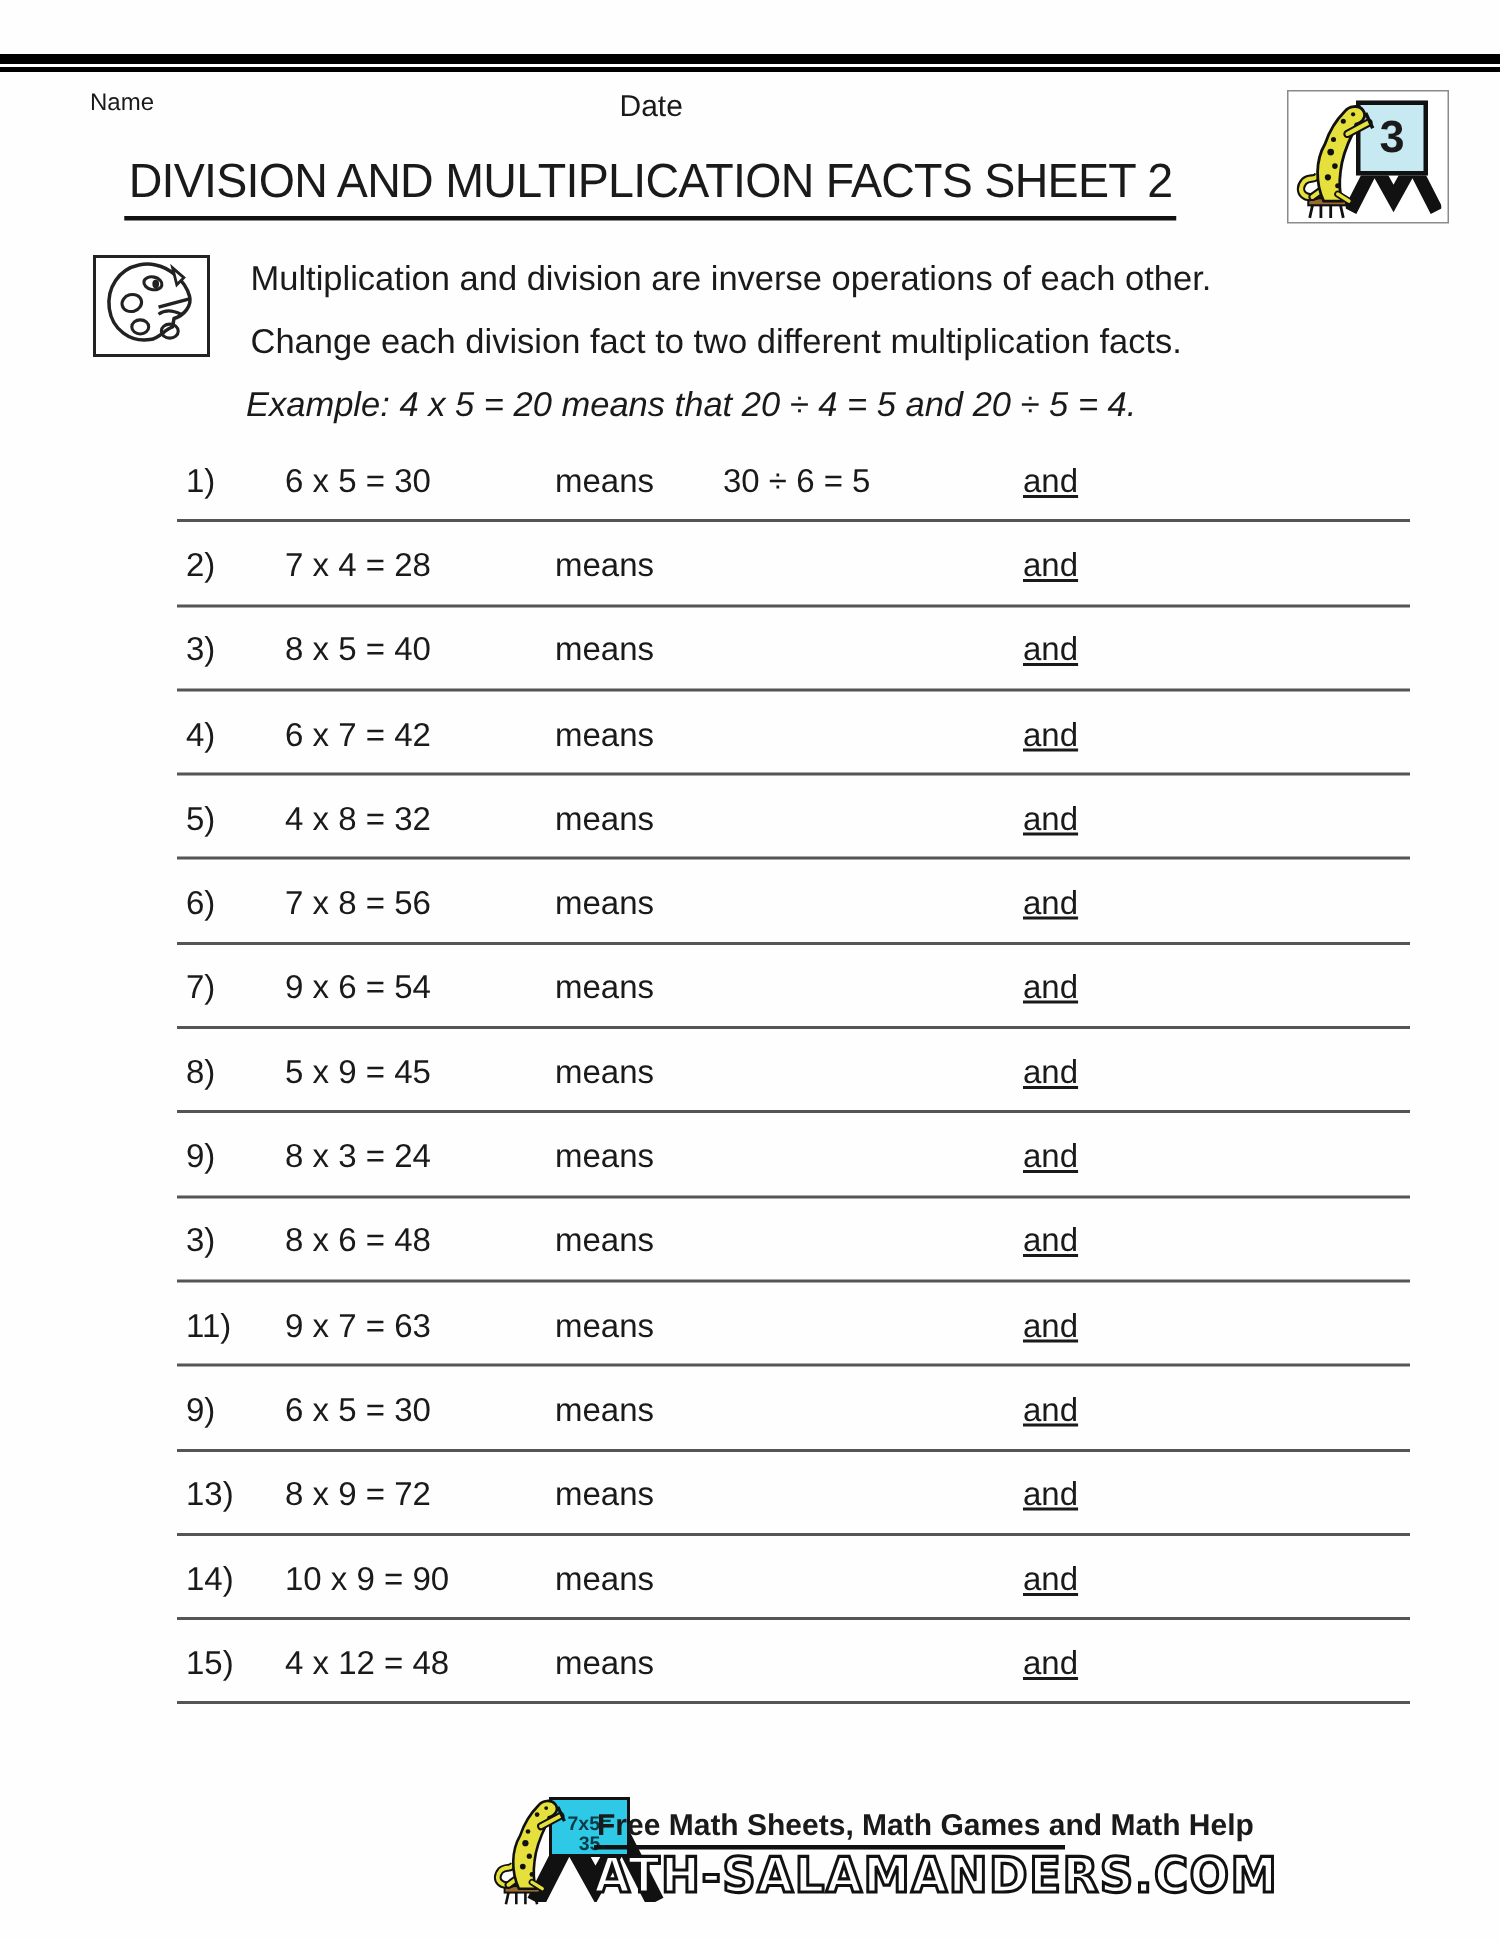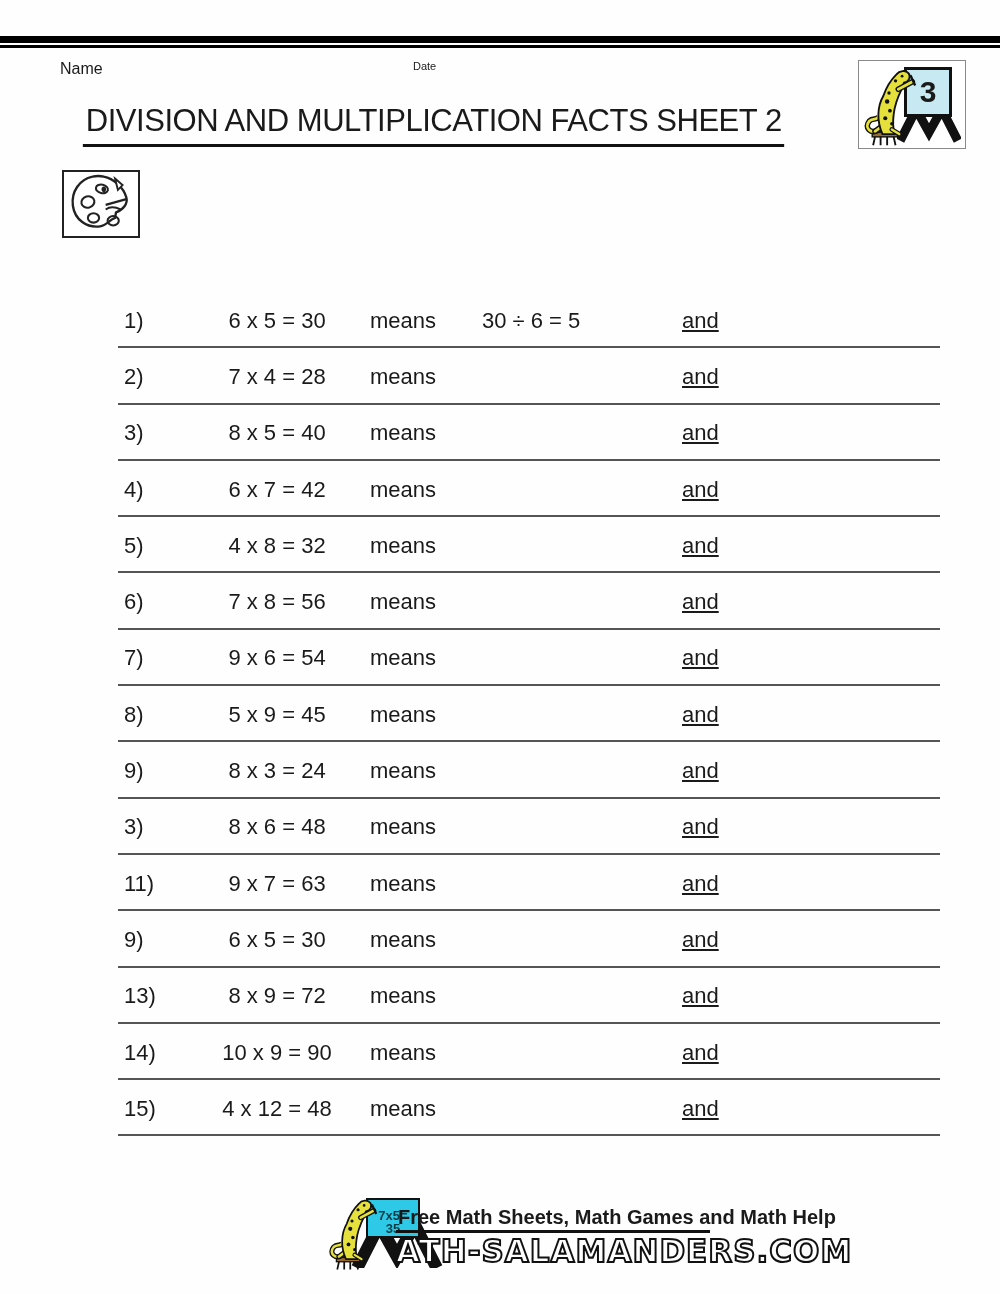--- a/index.html
+++ b/index.html
@@ -10,21 +10,21 @@
     font-family:"Liberation Sans", sans-serif;
     color:#1a1a1a;
     overflow:hidden;
   }
   
   .top-bar{
     position:absolute;left:0;top:36px;width:1000px;height:12px;
     background:linear-gradient(to bottom,#000 0 7px,#fff 7px 9px,#000 9px 12px);
   }
   .name-label{position:absolute;left:60px;top:60px;font-size:16px;}
-  .date-label{position:absolute;left:413px;top:60px;font-size:11px;}
+  .date-label{position:absolute;left:413px;top:60px;font-size:20px;}
   .blank-field{position:absolute;top:56px;height:24px;background:transparent;}
   .name-field{left:108px;width:260px;}
   .date-field{left:458px;width:260px;}
 
   
   .badge{
     position:absolute;left:858px;top:60px;width:106px;height:87px;
     border:1px solid #8a8a8a;background:#fff;
   }
   .badge .m-logo{position:absolute;left:38px;top:42px;width:64px;height:42px;}
@@ -55,21 +55,21 @@
 
   
   .facts{position:absolute;left:118px;top:292px;width:822px;}
   .fact-row{
     box-sizing:border-box;height:56.3px;
     border-bottom:2px solid #555;
     display:flex;align-items:center;padding-top:3px;
     font-size:22px;
   }
   .c-num{width:64px;padding-left:6px;box-sizing:border-box;}
-  .c-fact{width:182px;padding-left:8px;box-sizing:border-box;text-align:center;}
+  .c-fact{width:182px;padding-left:8px;box-sizing:border-box;}
   .c-means{width:112px;padding-left:6px;box-sizing:border-box;}
   .c-ans1{width:200px;padding-left:6px;box-sizing:border-box;min-height:30px;display:flex;align-items:center;text-align:center;}
   .c-and{width:60px;padding-left:6px;box-sizing:border-box;text-decoration:underline;}
   .c-ans2{flex:1;min-height:30px;display:flex;align-items:center;}
 
   
   .footer{position:absolute;left:0;top:1190px;width:1000px;height:90px;}
   .footer .critter{position:absolute;left:326px;top:6px;width:52px;height:76px;}
   .footer .board{
     position:absolute;left:366px;top:8px;width:50px;height:36px;
@@ -163,20 +163,25 @@
       <ellipse cx="40" cy="18.5" rx="2.4" ry="3" fill="#222"></ellipse>
       <path d="M52,7 L60,14 L55,19 Z" fill="#fff" stroke="#222" stroke-width="2"></path>
       <path d="M64,29 L42,35" fill="none" stroke="#222" stroke-width="2.4"></path>
       <path d="M58,40 C52,37 46,37 42,40" fill="none" stroke="#222" stroke-width="2.2"></path>
       <ellipse cx="23" cy="32" rx="7" ry="6" fill="none" stroke="#222" stroke-width="2.2" transform="rotate(-15 23 32)"></ellipse>
       <ellipse cx="29" cy="49" rx="6" ry="5" fill="none" stroke="#222" stroke-width="2.2"></ellipse>
       <ellipse cx="50" cy="52" rx="6" ry="5" fill="none" stroke="#222" stroke-width="2.2"></ellipse>
     </svg>
   </div>
 
+  <div class="instr-text">
+    <p>Multiplication and division are inverse operations of each other.</p>
+    <p>Change each division fact to two different multiplication facts.</p>
+    <p class="example">Example: 4 x 5 = 20 means that 20 ÷ 4 = 5 and 20 ÷ 5 = 4.</p>
+  </div>
 
   <div class="facts">
     <div class="fact-row">
       <span class="c-num">1)</span>
       <span class="c-fact">6 x 5 = 30</span>
       <span class="c-means">means</span>
       <span class="c-ans1">30 ÷ 6 = 5</span>
       <span class="c-and">and</span>
       <span class="c-ans2"></span>
     </div>

